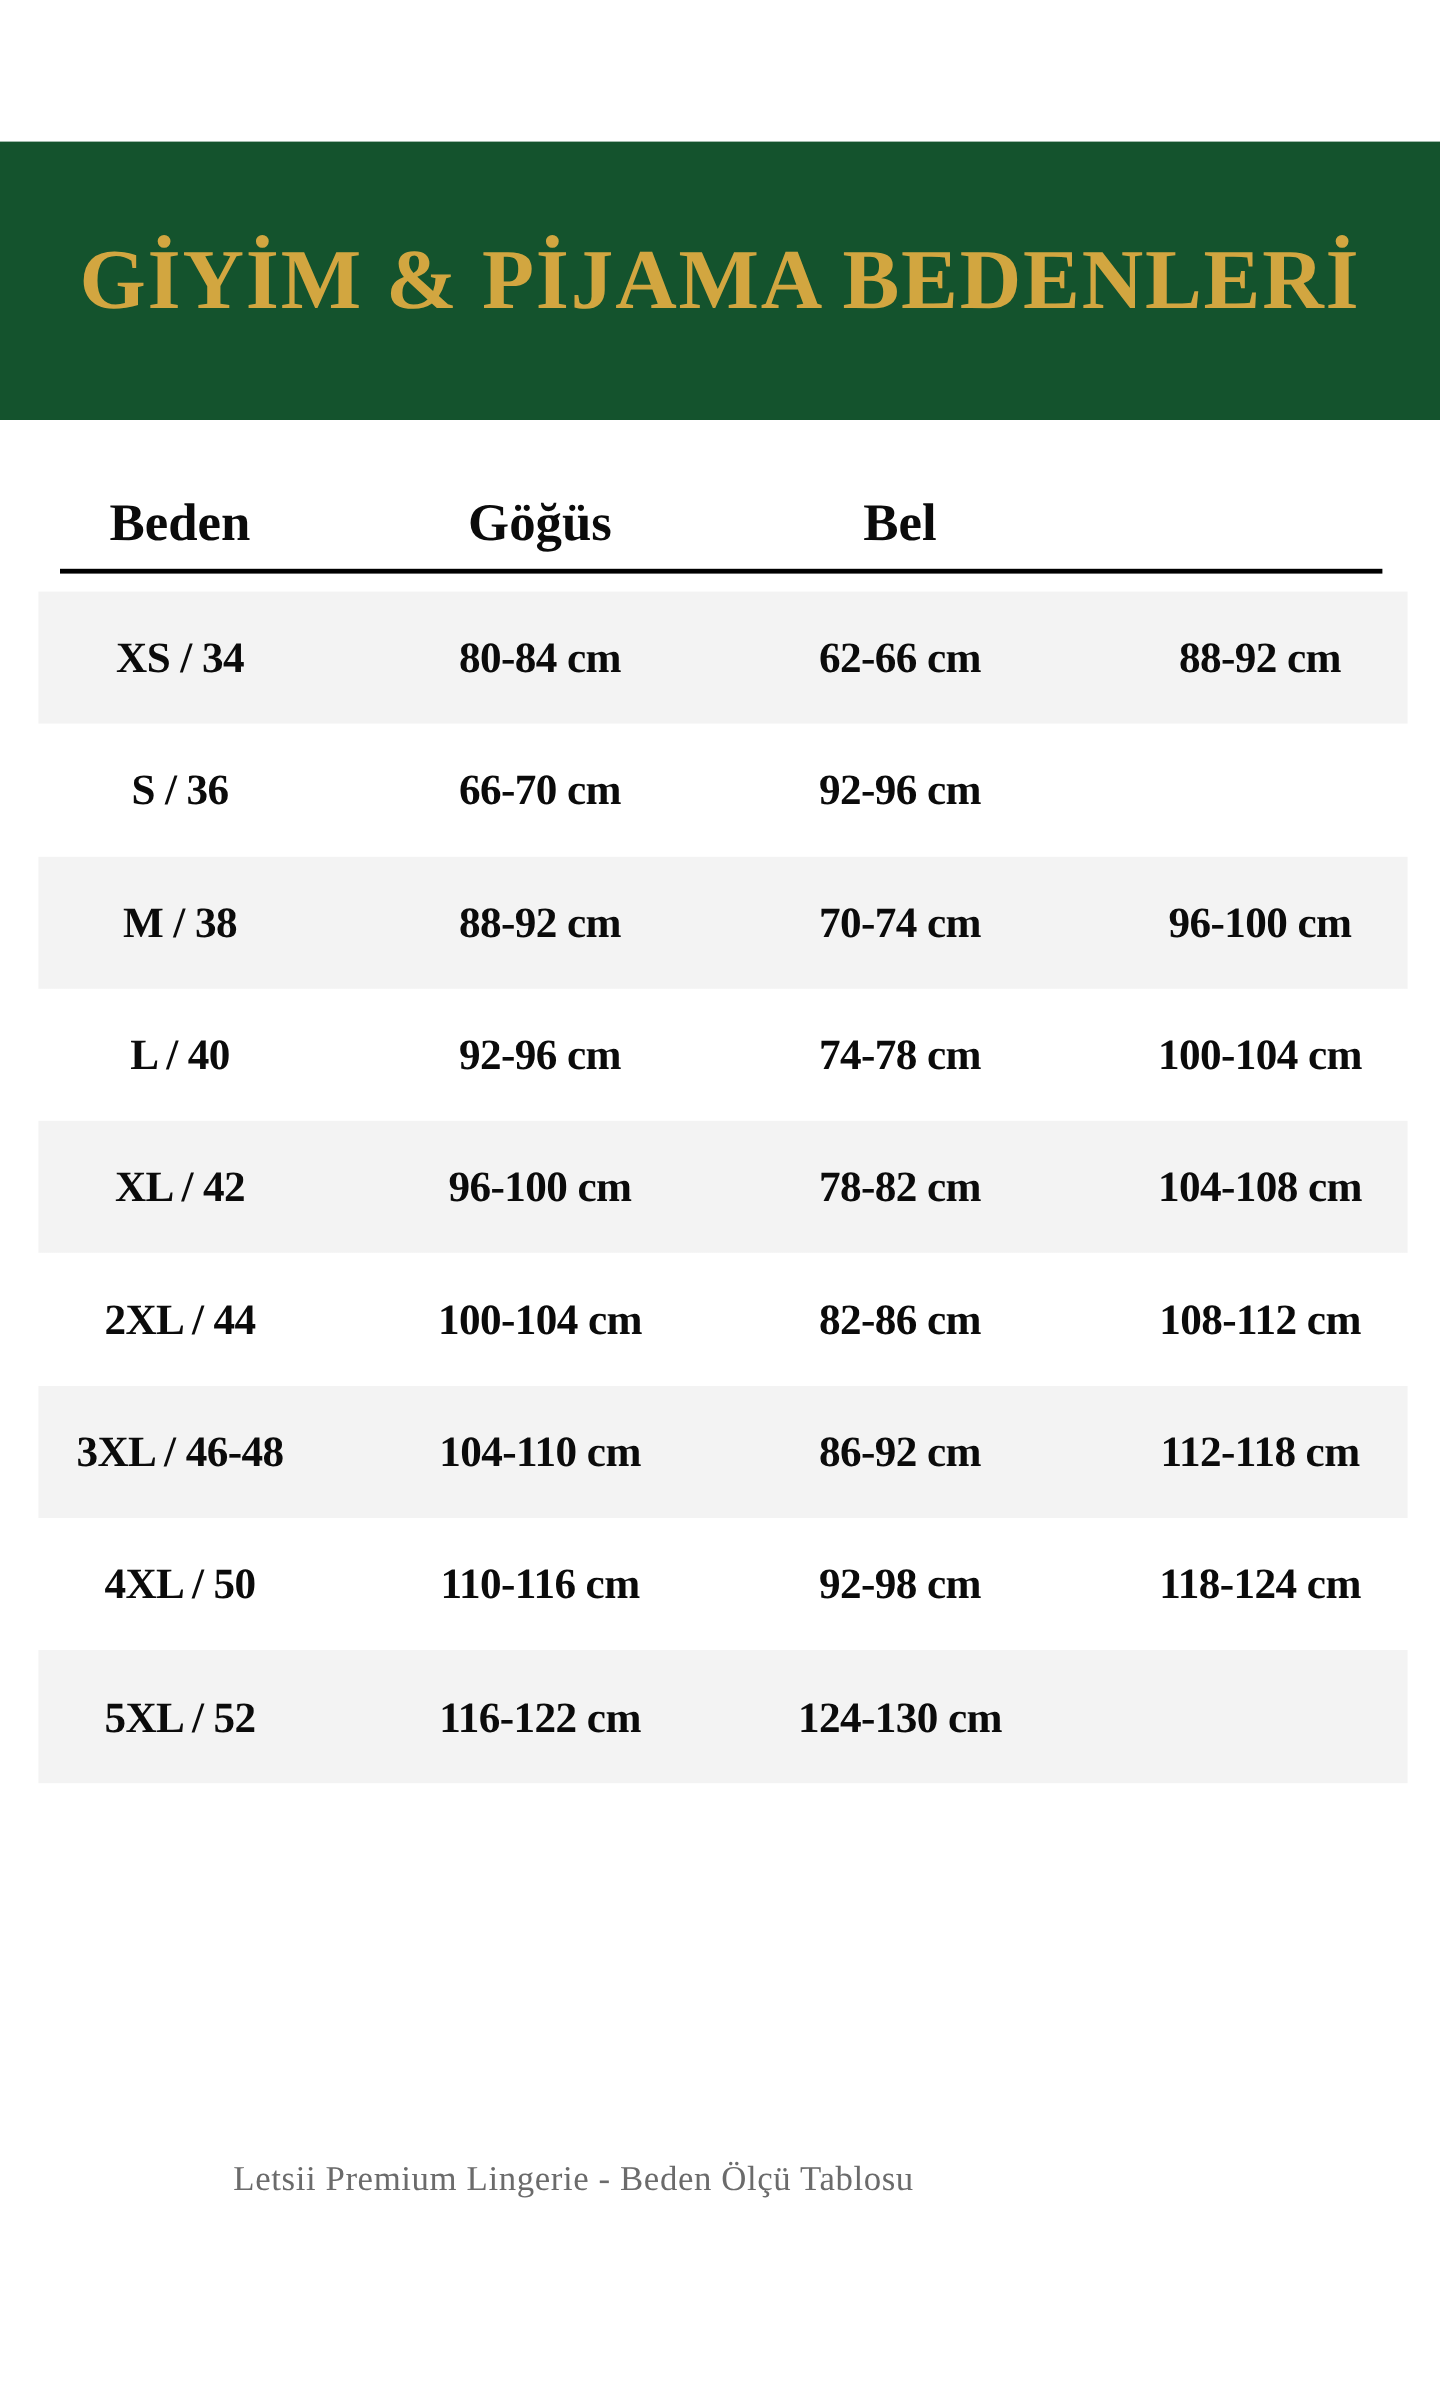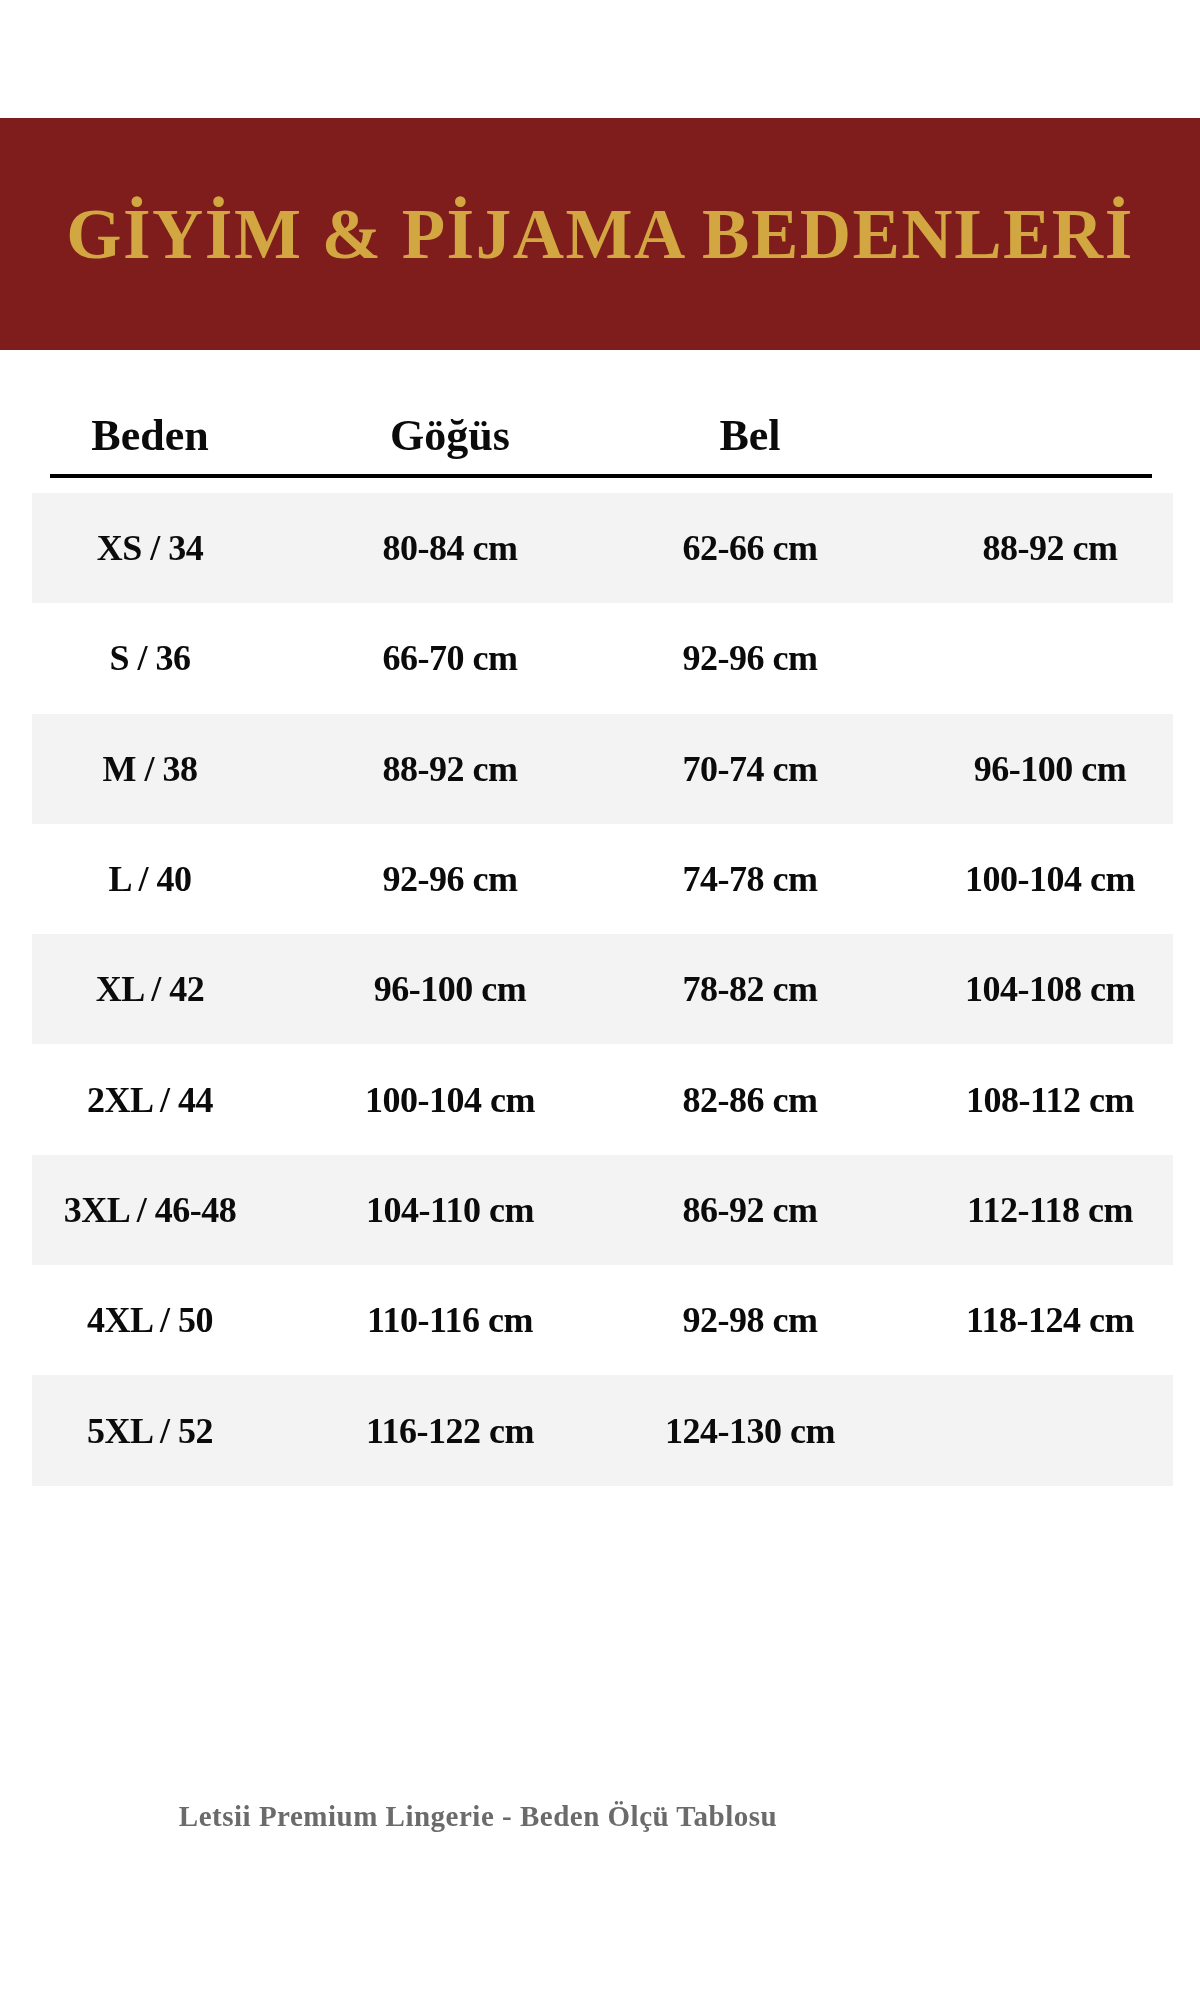--- a/index.html
+++ b/index.html
@@ -14,21 +14,21 @@
     font-family: "Liberation Serif", "DejaVu Serif", serif;
     --gold: #d2a640;
     --stripe: #f3f3f3;
     --ink: #0b0b0b;
     --footer-ink: #6b6b6b;
   }
 
   .banner {
     margin-top: 118px;
     height: 232px;
-    background: #7f1d1d;
+    background: #14532d;
     display: flex;
     align-items: center;
     justify-content: center;
   }
   .banner h1 {
     margin: 0;
     font-size: 71px;
     line-height: 1;
     font-weight: bold;
     letter-spacing: 1.5px;
@@ -81,21 +81,21 @@
     letter-spacing: -0.5px;
     white-space: nowrap;
   }
 
   .footer {
     margin-top: 313px;
     width: 956px;
     text-align: center;
     font-size: 29px;
     line-height: 1.2;
-    font-weight: bold;
+    font-weight: normal;
     color: var(--footer-ink);
     letter-spacing: 0.5px;
   }
 </style>
 </head>
 <body style="--gold: #d2a640; --stripe: #f3f3f3; --ink: #0b0b0b; --footer-ink: #6b6b6b;">
 
 <div class="banner">
   <h1>GİYİM &amp; PİJAMA BEDENLERİ</h1>
 </div>

